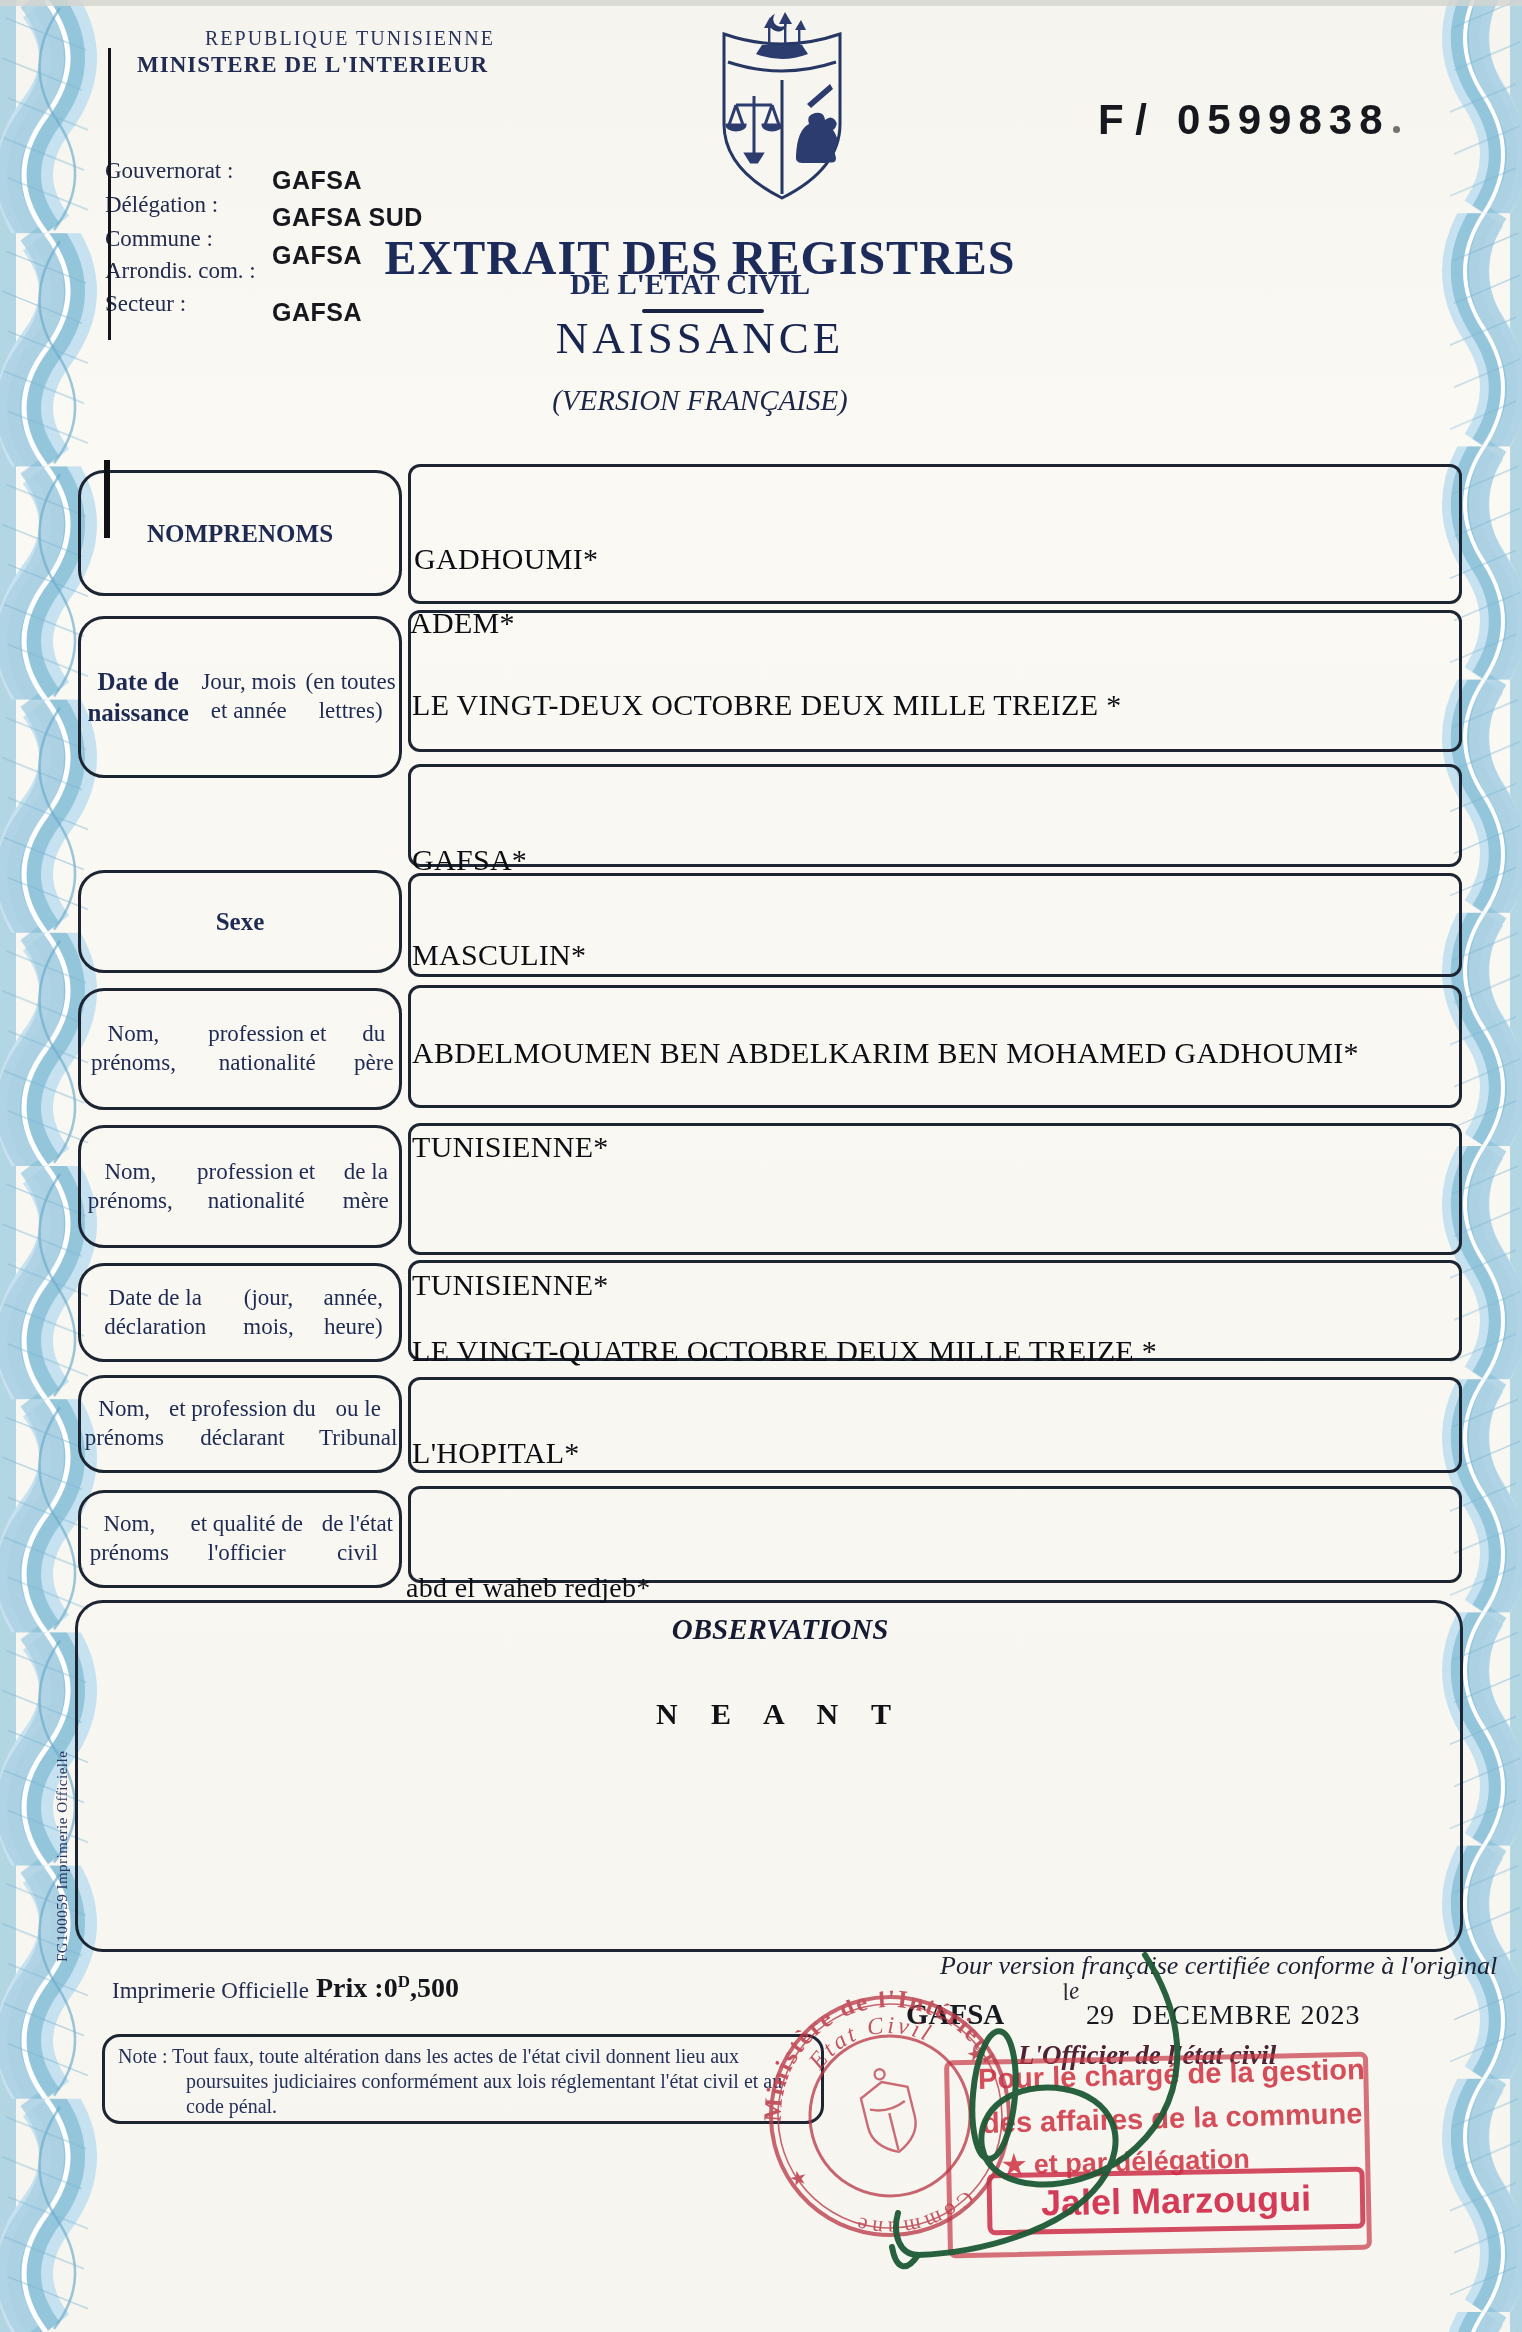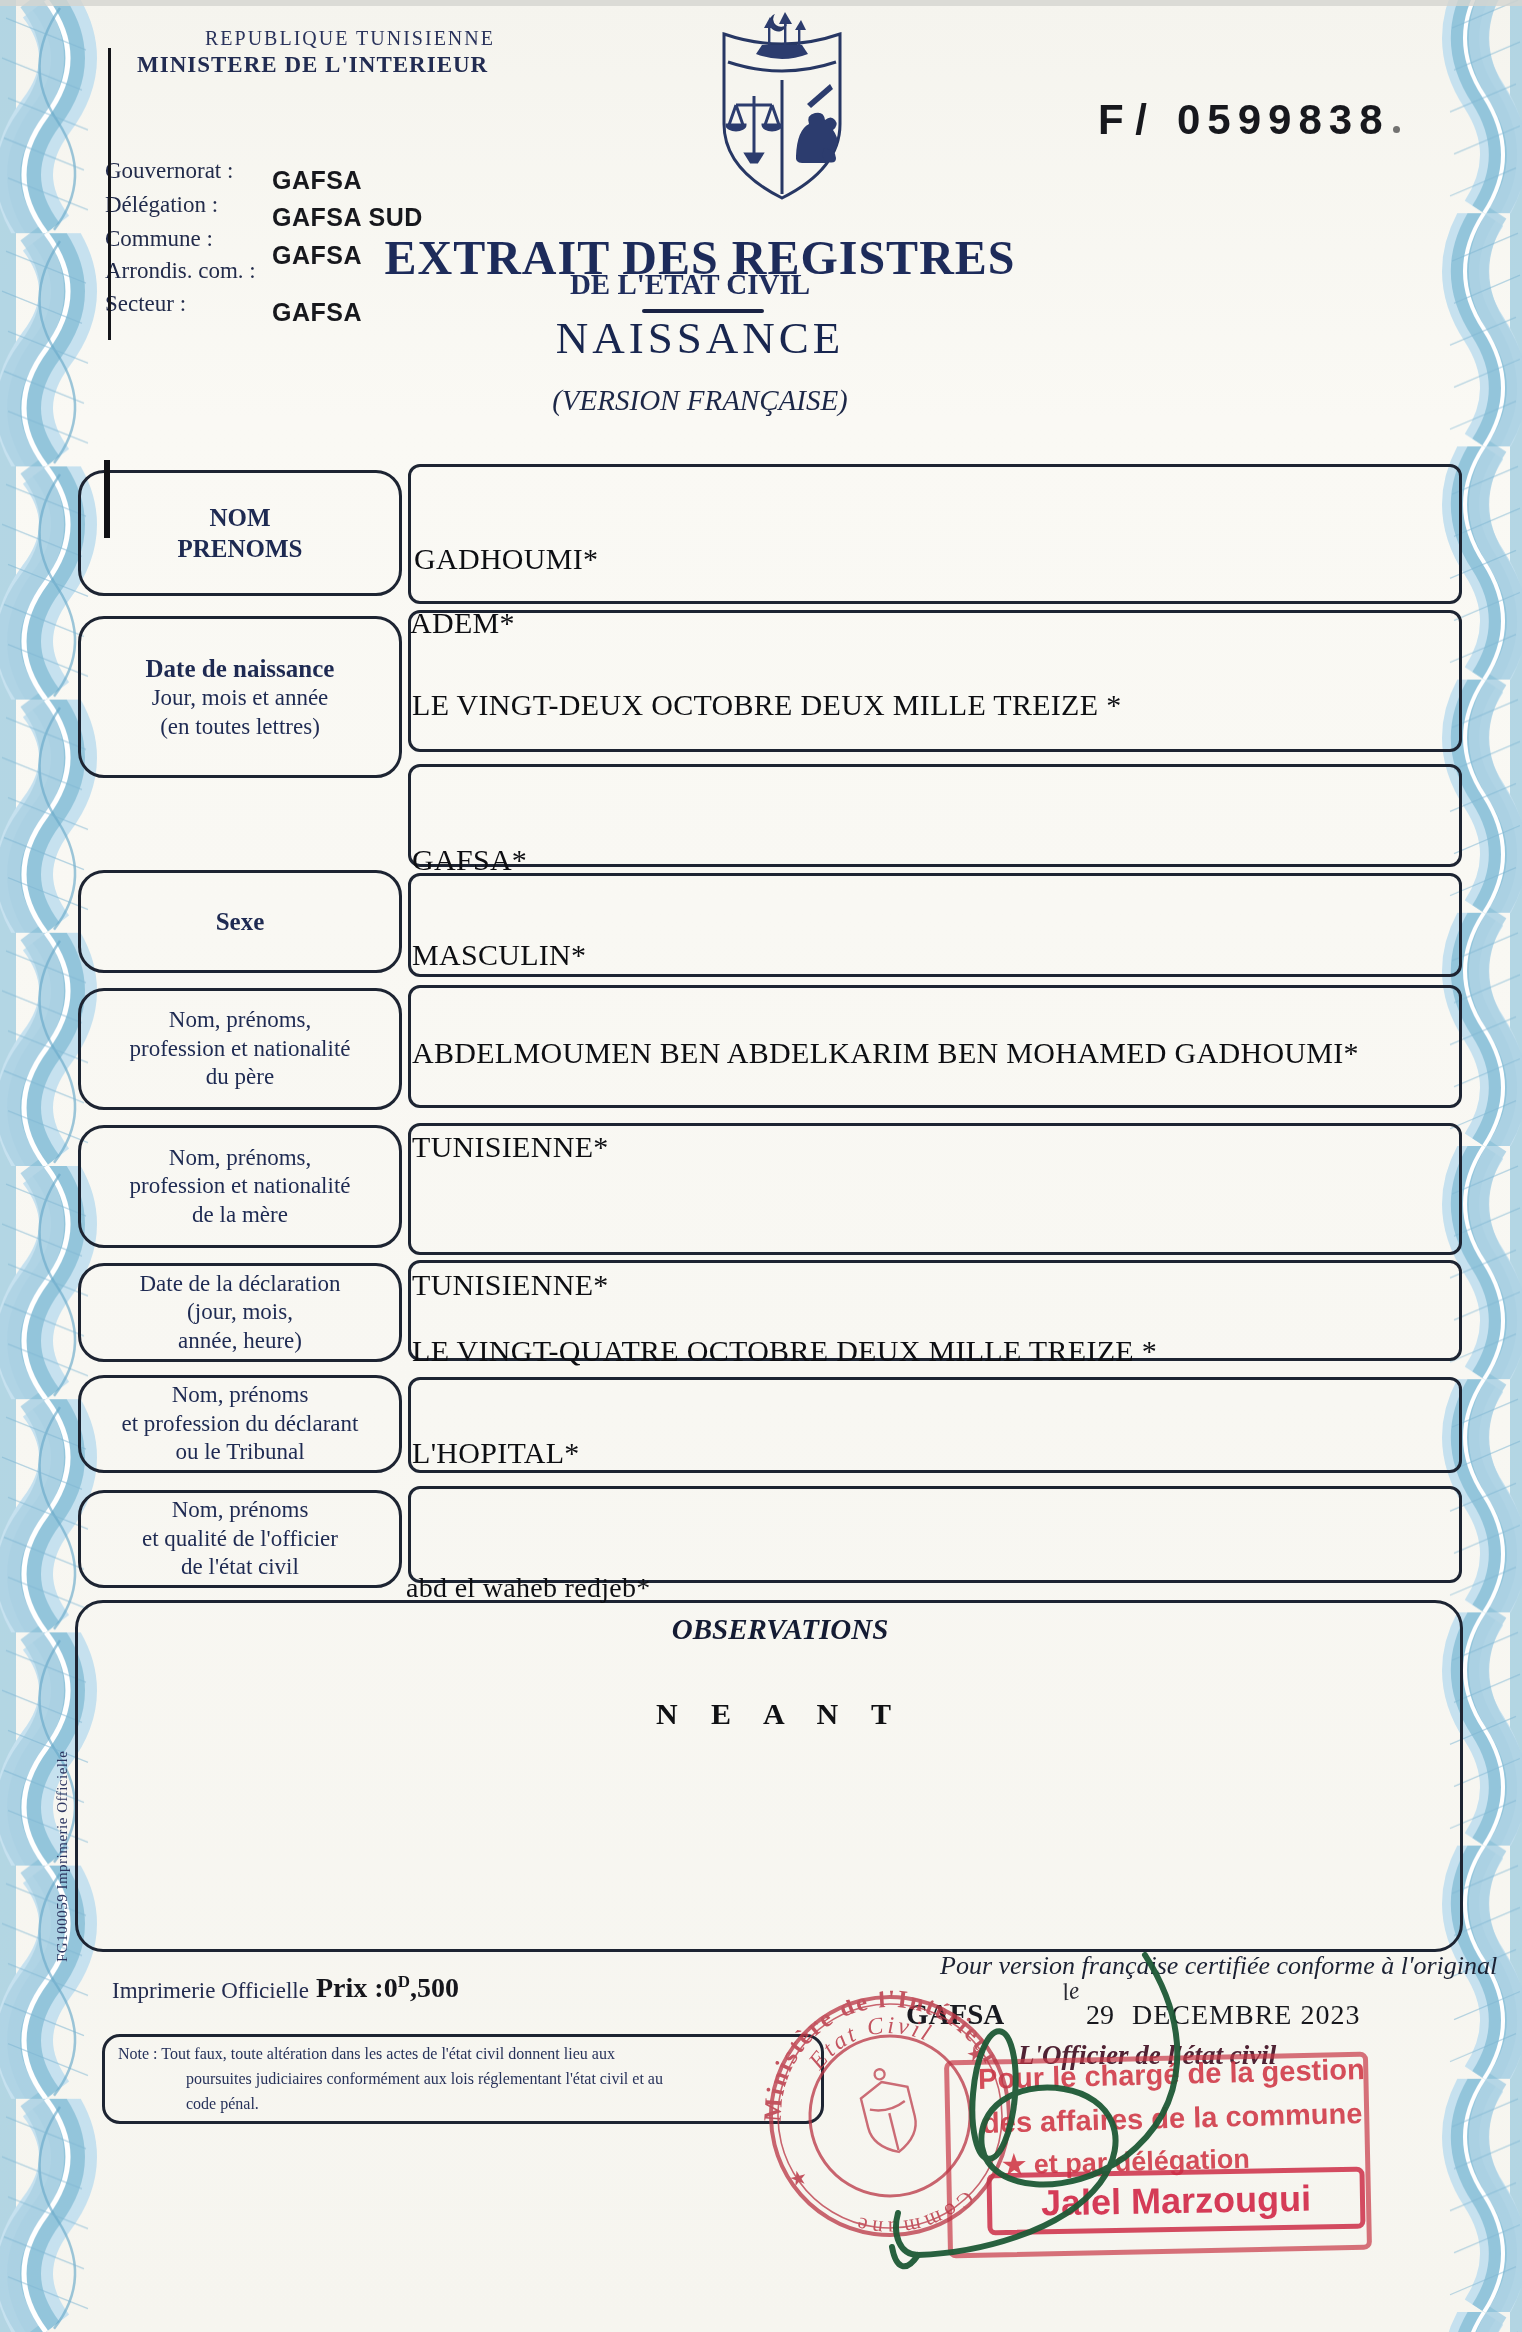--- a/index.html
+++ b/index.html
@@ -25,41 +25,41 @@
   
   .t1{left:700px;top:230px;transform:translateX(-50%);font-size:48px;font-weight:700;
       letter-spacing:1px;color:#1d2b5a;}
   .t2{left:690px;top:268px;transform:translateX(-50%);font-size:29px;font-weight:700;color:#1f2d5c;}
   .t2u{left:703px;top:309px;transform:translateX(-50%);width:122px;height:4px;background:#1a2344;border-radius:2px;}
   .t3{left:700px;top:312px;transform:translateX(-50%);font-size:45px;font-weight:400;
       letter-spacing:4px;color:#18264f;}
   .t4{left:700px;top:384px;transform:translateX(-50%);font-size:29px;font-style:italic;color:#1c2747;}
   
   .lbl{position:absolute;left:78px;width:324px;box-sizing:border-box;border:3px solid #1d2432;
-       border-radius:26px;display:flex;flex-direction:column;justify-content:center;align-items:center;
+       border-radius:26px;display:flex;flex-direction:row;justify-content:center;align-items:center;
        text-align:center;color:#1e2a52;font-size:23px;line-height:1.24;background:transparent;z-index:2;}
   .lbl .b{font-weight:700;font-size:25px;}
   .vbx{position:absolute;left:408px;width:1054px;box-sizing:border-box;border:3px solid #1d2432;
        border-radius:12px;background:transparent;z-index:2;}
   .val{position:absolute;font-size:30px;color:#0d0e12;letter-spacing:.3px;white-space:nowrap;z-index:6;}
   .obs{position:absolute;left:75px;top:1600px;width:1388px;height:352px;box-sizing:border-box;
        border:3px solid #1d2432;border-radius:28px;z-index:2;}
   .obs-title{left:780px;top:1613px;transform:translateX(-50%);font-size:29px;font-weight:700;
              font-style:italic;color:#141b33;z-index:3;}
   .obs-val{left:780px;top:1697px;transform:translateX(-50%);font-size:30px;font-weight:700;
            letter-spacing:13px;color:#101114;z-index:3;}
   
   .sidecode{left:54px;top:1962px;transform:rotate(-90deg);transform-origin:0 0;font-size:15px;
             letter-spacing:.5px;color:#2c3560;z-index:3;}
   .imprim{left:112px;top:1978px;font-size:23px;color:#232c50;}
   .prix{left:316px;top:1972px;font-size:28px;font-weight:600;color:#15161c;}
   .prix sup{font-size:17px;}
   .notebox{position:absolute;left:102px;top:2034px;width:722px;height:90px;box-sizing:border-box;
            border:3px solid #1d2432;border-radius:18px;z-index:2;}
-  .note-line{position:absolute;font-size:16px;color:#26315a;white-space:nowrap;z-index:3;}
+  .note-line{position:absolute;font-size:20px;color:#26315a;white-space:nowrap;z-index:3;}
   .certify{left:940px;top:1951px;width:520px;text-align:right;font-size:26px;font-style:italic;
            color:#1b2133;z-index:4;}
   .city{left:906px;top:1998px;font-size:29px;font-weight:700;color:#191a20;z-index:4;}
   .date-le{left:1062px;top:1978px;font-size:24px;font-style:italic;color:#2a2a33;
            transform:rotate(-10deg);z-index:4;}
   .date-day{left:1086px;top:1999px;font-size:28px;color:#17181d;z-index:4;}
   .date-month{left:1132px;top:1999px;font-size:28px;color:#17181d;letter-spacing:1px;z-index:4;}
   .officer{left:1018px;top:2040px;font-size:27px;font-weight:700;font-style:italic;color:#4f2233;z-index:5;}
   
   .redrect{position:absolute;left:946px;top:2056px;width:424px;height:198px;box-sizing:border-box;

